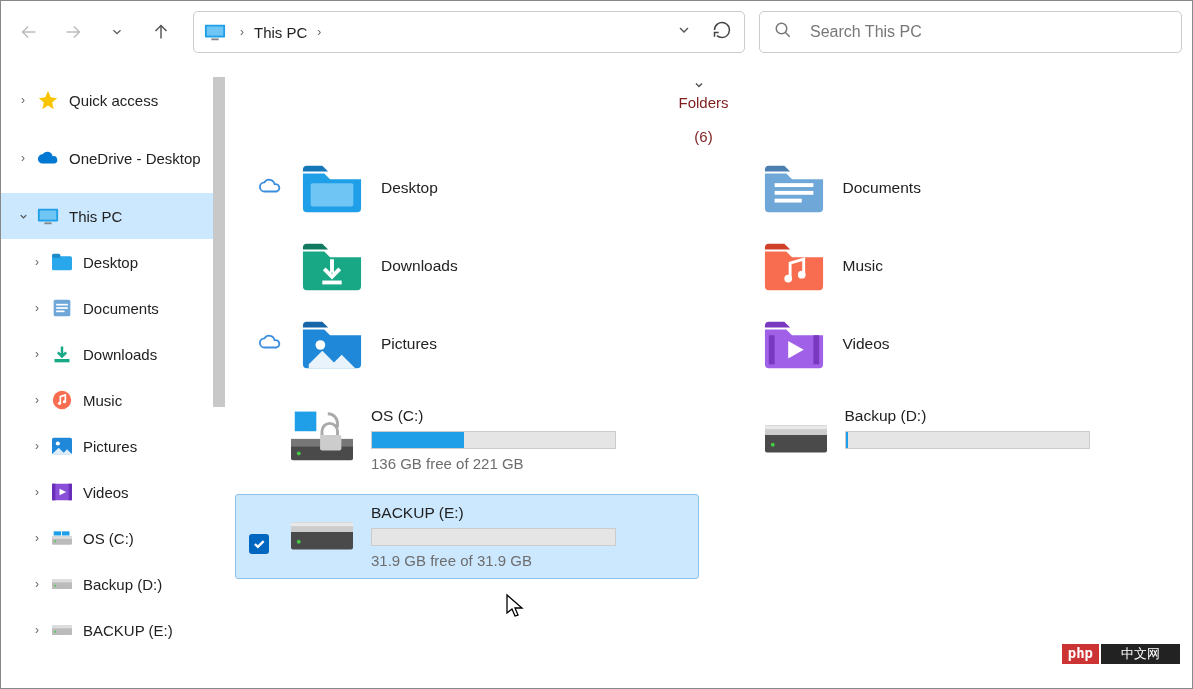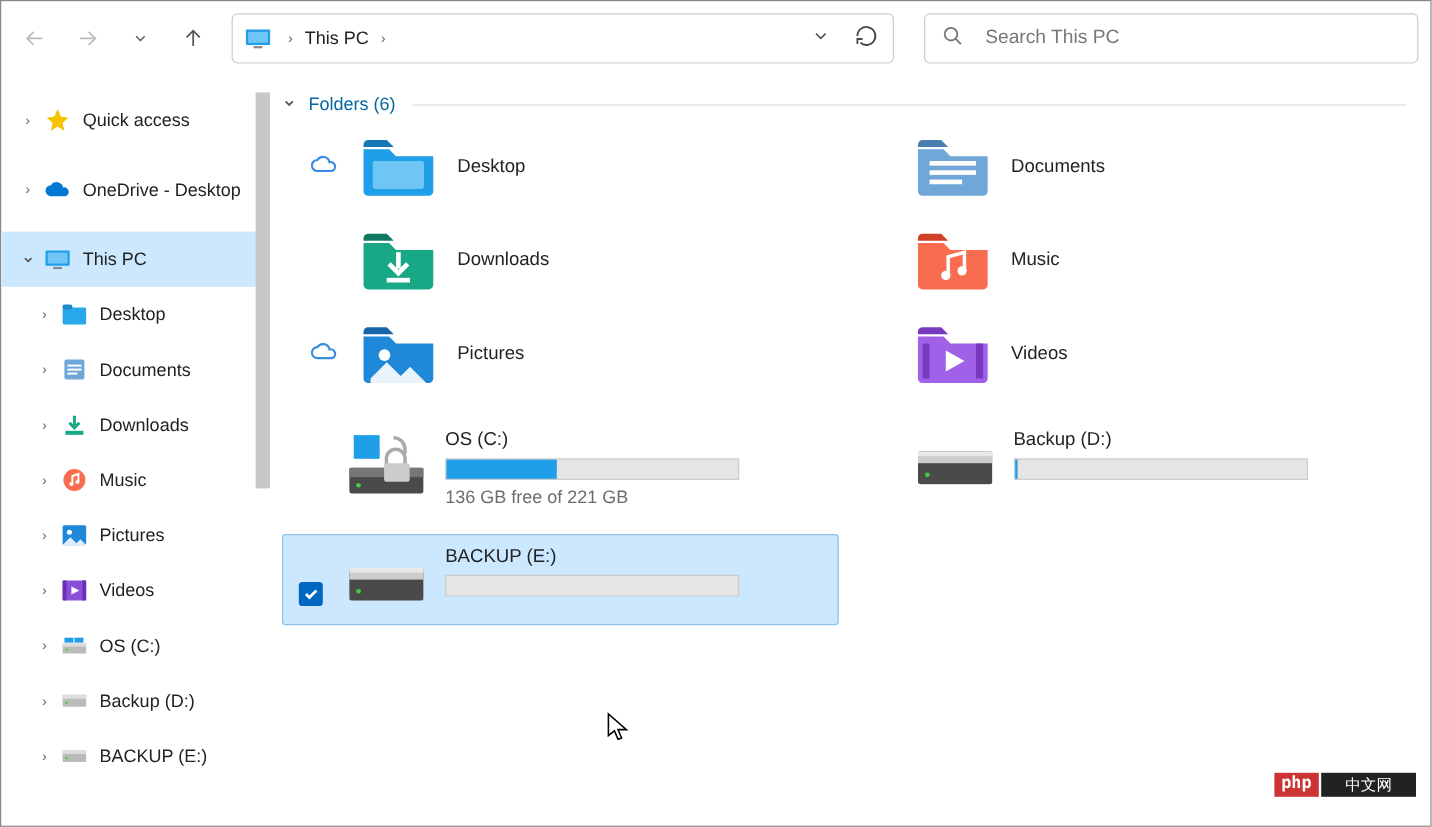--- a/index.html
+++ b/index.html
@@ -8,34 +8,34 @@
 .toolbar { height: 62px; display: flex; align-items: center; padding: 8px 10px; gap: 8px; }
 .navbtn { width: 36px; height: 36px; display: flex; align-items: center; justify-content: center; border-radius: 4px; color: #555; cursor: pointer; }
 .navbtn.disabled { color: #bbb; }
 .addressbar { flex: 0 0 552px; height: 42px; border: 1px solid #ccc; border-radius: 5px; display: flex; align-items: center; padding: 0 10px; margin-left: 6px; }
 .addressbar .pcicon { width: 22px; height: 18px; margin-right: 10px; }
 .addressbar .crumb { font-size: 15px; color: #222; padding: 0 6px; }
 .addressbar .chev { color: #666; font-size: 12px; padding: 0 4px; }
 .addressbar .spacer { flex: 1; }
 .addressbar .ddchev { color: #555; padding: 6px; }
 .addressbar .refresh { color: #444; padding: 6px 2px 6px 14px; }
-.searchbar { flex: 1; height: 42px; border: 1px solid #ccc; border-radius: 5px; display: flex; align-items: center; padding: 0 14px; margin-left: 17px; color: #777; }
+.searchbar { flex: 1; height: 42px; border: 1px solid #ccc; border-radius: 5px; display: flex; align-items: center; padding: 0 14px; margin-left: 6px; color: #777; }
 .searchbar .sicon { margin-right: 18px; }
 
 .body { display: flex; height: 625px; }
 .sidebar { width: 224px; border-right: none; overflow: hidden; padding-top: 14px; position: relative; }
 .scrollbar-thumb { position: absolute; right: 0; top: 14px; width: 12px; height: 330px; background: #c8c8c8; border-radius: 0; }
 .side-item { height: 46px; display: flex; align-items: center; padding-left: 14px; font-size: 15px; color: #222; cursor: pointer; white-space: nowrap; }
 .side-item.selected { background: #cce8ff; }
 .side-item.child { padding-left: 28px; }
 .side-item .exp { width: 16px; color: #666; font-size: 12px; margin-right: 6px; display: inline-flex; justify-content: center; }
 .side-item .sicon { width: 22px; height: 22px; margin-right: 10px; display: inline-flex; align-items: center; justify-content: center; }
 
 .content { flex: 1; padding: 10px 20px 10px 10px; overflow: hidden; }
-.group-header { display: flex; align-items: center; color: #0369a1; font-size: 15px; margin: 6px 0 10px 0; cursor: pointer; }
+.group-header { display: flex; align-items: center; color: #7f1d1d; font-size: 15px; margin: 6px 0 10px 0; cursor: pointer; flex-direction: column; }
 .group-header .ghchev { margin-right: 10px; font-size: 13px; color: #555; }
 .group-header .ghline { flex: 1; height: 1px; background: #ddd; margin-left: 14px; }
 .folders-grid { display: grid; grid-template-columns: 1fr 1fr; column-gap: 10px; row-gap: 28px; padding: 8px 0 22px 24px; }
 .folder-item { display: flex; align-items: center; gap: 18px; cursor: pointer; }
 .folder-item .cloud { width: 24px; color: #3b8de0; }
 .folder-item .ficon { width: 62px; height: 50px; display: flex; align-items: center; justify-content: center; }
 .folder-item .flabel { font-size: 15.5px; color: #222; }
 
 .drives-grid { display: grid; grid-template-columns: 1fr 1fr; column-gap: 10px; row-gap: 12px; padding: 6px 0 12px 0; }
 .drive-item { display: flex; align-items: flex-start; gap: 18px; padding: 10px 14px; border-radius: 3px; cursor: pointer; }
@@ -410,20 +410,21 @@
               <rect x="0" y="8" width="64" height="10" fill="#ccc"></rect>
               <rect x="0" y="8" width="64" height="4" fill="#e8e8e8"></rect>
               <circle cx="8" cy="28" r="2" fill="#4c4"></circle>
             </svg>
           </span>
         <div class="drive-body">
           <div class="drive-name">BACKUP (E:)</div>
           <div class="drive-bar">
               <div class="fill" style="width:0%"></div>
             </div>
+          <div class="drive-free">31.9 GB free of 31.9 GB</div>
         </div>
       </div>
     </div>
   </div>
 </div>
 
 <svg class="cursor" width="20" height="26" viewBox="0 0 20 26">
     <path d="M2 2l0 18 5-4 3 7 3-1-3-7 7 0z" fill="#fff" stroke="#000" stroke-width="1.3"></path>
   </svg>
 

